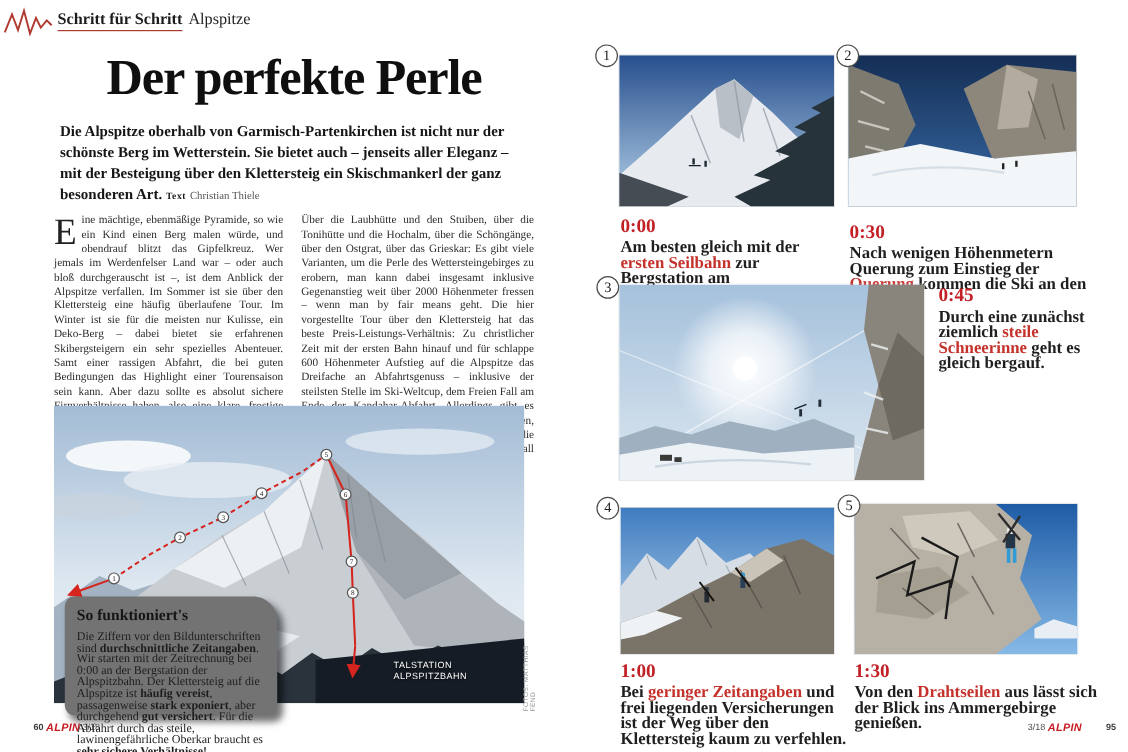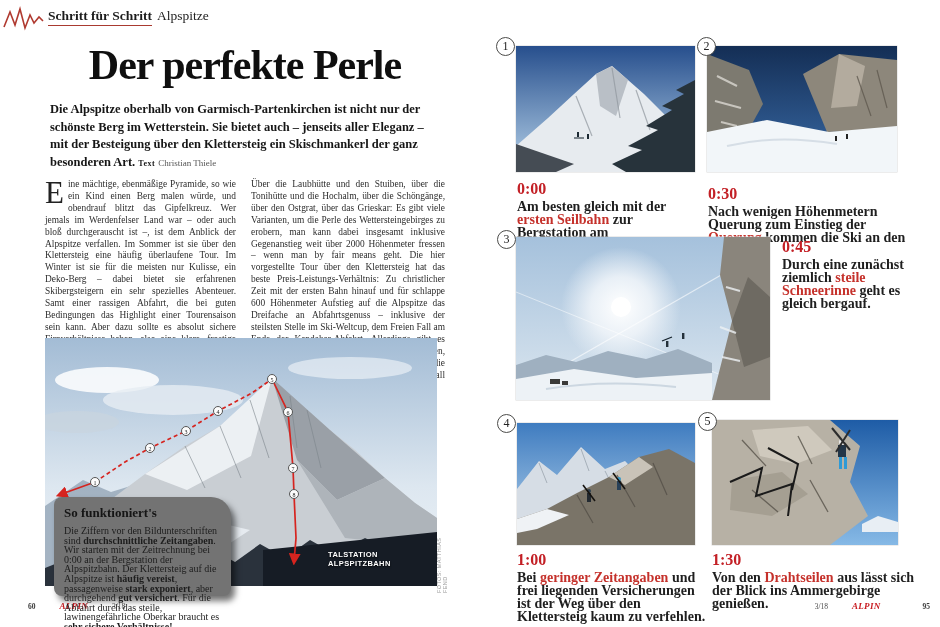--- a/index.html
+++ b/index.html
@@ -28,36 +28,36 @@
   .endmark{display:inline-block;width:7px;height:7px;border:1.5px solid #3c3c3c;border-radius:50%;
            vertical-align:-1px;margin-left:2px;}
 
   
   .bigphoto{left:45px;top:338px;width:392px;height:248px;}
   .bigphoto svg{position:absolute;left:0;top:0;}
   .waypoint{position:absolute;width:10px;height:10px;border-radius:50%;background:#fdfdfd;
             border:1px solid #555;font-size:6px;line-height:10px;text-align:center;
             font-family:"Liberation Serif",serif;color:#222;box-sizing:border-box;z-index:4;}
   .station-label{position:absolute;left:283px;top:212px;z-index:4;color:#fff;
-                 font-family:"Liberation Sans",sans-serif;font-weight:700;font-size:7.5px;
+                 font-family:"Liberation Sans",sans-serif;font-weight:400;font-size:7.5px;
                  line-height:9px;letter-spacing:.4px;text-shadow:0 1px 2px rgba(0,0,0,.8);}
 
   
   .infobox{left:38px;top:497px;width:177px;height:99px;background:#737373;z-index:6;
            border-radius:8px;border-top-right-radius:20px;box-shadow:4px 5px 6px rgba(0,0,0,.55);
            padding:8px 10px;box-sizing:border-box;margin-left:16px;}
   .infobox h2{margin:0 0 5px 0;font-size:13px;font-weight:700;color:#151515;
               font-family:"Liberation Serif",serif;}
   .infobox p{margin:0;font-family:Liberation Serif, serif;font-size:10px;line-height:9.6px;
              color:#1d1d1d;}
   .infobox .b{font-weight:700;}
 
   
-  .footer{top:601px;font-family:Liberation Serif, serif;font-size:7.5px;color:#4a4a4a;
-          display:flex;align-items:flex-end;gap:24px;}
+  .footer{top:601px;font-family:Liberation Sans, sans-serif;font-size:7.5px;color:#4a4a4a;
+          display:flex;align-items:flex-start;gap:2px;}
   .footer-left{left:28px;}
   .footer-right{left:0;width:930px;justify-content:flex-end;}
   .brand{color:#c81b21;font-weight:700;font-style:italic;font-size:9px;letter-spacing:.3px;}
   .pagenum{font-weight:700;color:#3a3a3a;}
   .footer-right .pagenum{margin-left:18px;}
 
   .vcredit{left:436px;top:533px;height:60px;writing-mode:vertical-rl;transform:rotate(180deg);
            font-family:"Liberation Sans",sans-serif;font-size:5.5px;color:#9a9a9a;letter-spacing:.4px;}
 
   

